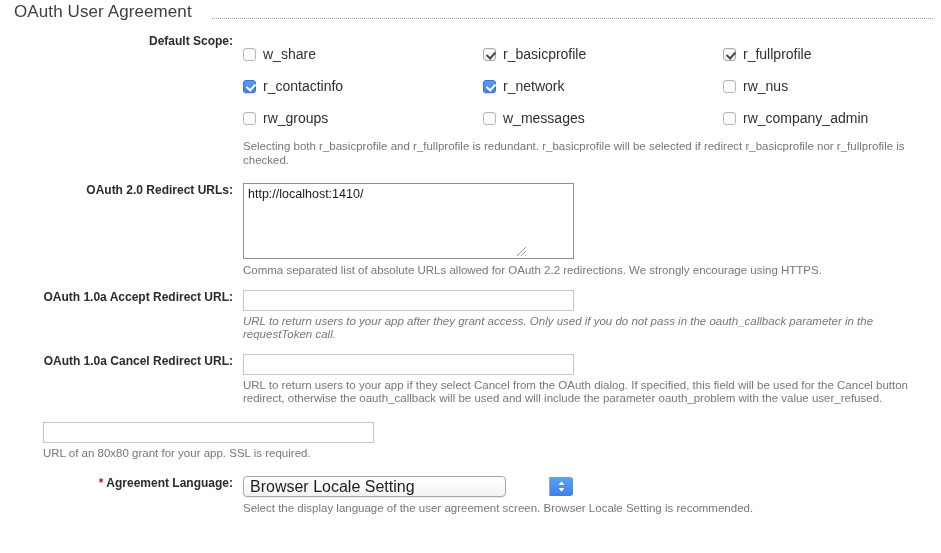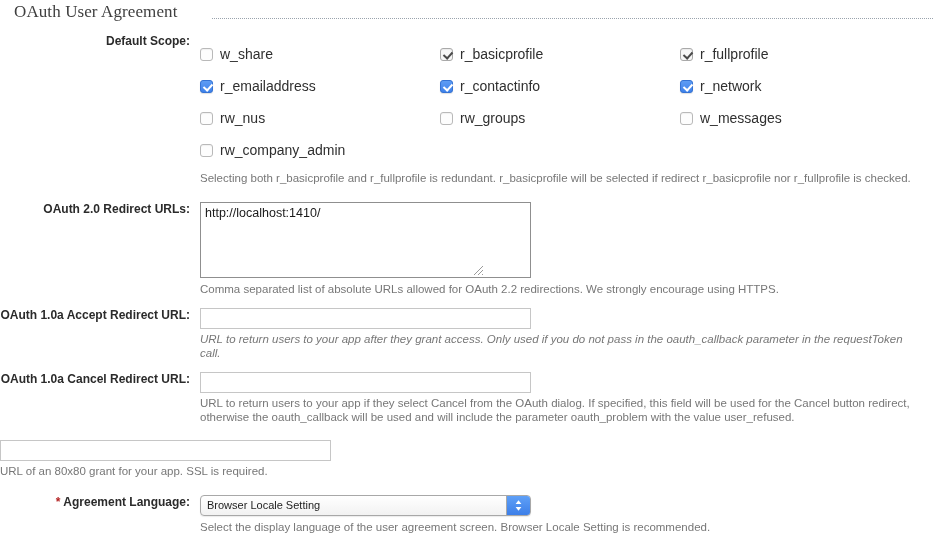--- a/index.html
+++ b/index.html
@@ -25,34 +25,34 @@
     left: 14px;
     top: 2px;
     font-size: 17px;
     font-weight: 400;
     color: #3f3f3f;
     letter-spacing: 0.1px;
     background: #ffffff;
     padding-right: 8px;
     z-index: 2;
     white-space: nowrap;
-    font-family: Liberation Serif, serif;
   }
   .header-rule {
     position: absolute;
     left: 212px;
     right: 8px;
     top: 18px;
     height: 1px;
     border-top: 1px dotted #9aa3ad;
   }
 
   
   .form {
     padding-top: 4px;
+    margin-left: 43px;
   }
   .row {
     display: flex;
     align-items: flex-start;
     margin-bottom: 0;
   }
   .label-cell {
     width: 200px;
     min-width: 200px;
     text-align: right;
@@ -183,26 +183,26 @@
     pointer-events: none;
   }
 
   
   .select-wrap {
     position: relative;
     width: 331px;
     height: 21px;
   }
   .select-box {
-    width: 331px;
+    width: 263px;
     height: 21px;
     border: 1px solid #a8a8a8;
     border-radius: 4px;
     background: linear-gradient(#ffffff, #f2f2f2);
-    font-size: 11px;
+    font-size: 16px;
     color: #1d1d1d;
     line-height: 19px;
     padding-left: 6px;
     padding-right: 30px;
     white-space: nowrap;
     overflow: hidden;
     box-shadow: 0 1px 1px rgba(0,0,0,0.08);
   }
   .select-stepper {
     position: absolute;
@@ -246,24 +246,20 @@
         <label class="scope-item">
           <span class="cb checked-disabled"></span>
           <span class="cb-label">r_basicprofile</span>
         </label>
 
         <label class="scope-item">
           <span class="cb checked-disabled"></span>
           <span class="cb-label">r_fullprofile</span>
         </label>
 
-        <label class="scope-item">
-          <span class="cb checked"></span>
-          <span class="cb-label">r_emailaddress</span>
-        </label>
 
         <label class="scope-item">
           <span class="cb checked"></span>
           <span class="cb-label">r_contactinfo</span>
         </label>
 
         <label class="scope-item">
           <span class="cb checked"></span>
           <span class="cb-label">r_network</span>
         </label>

